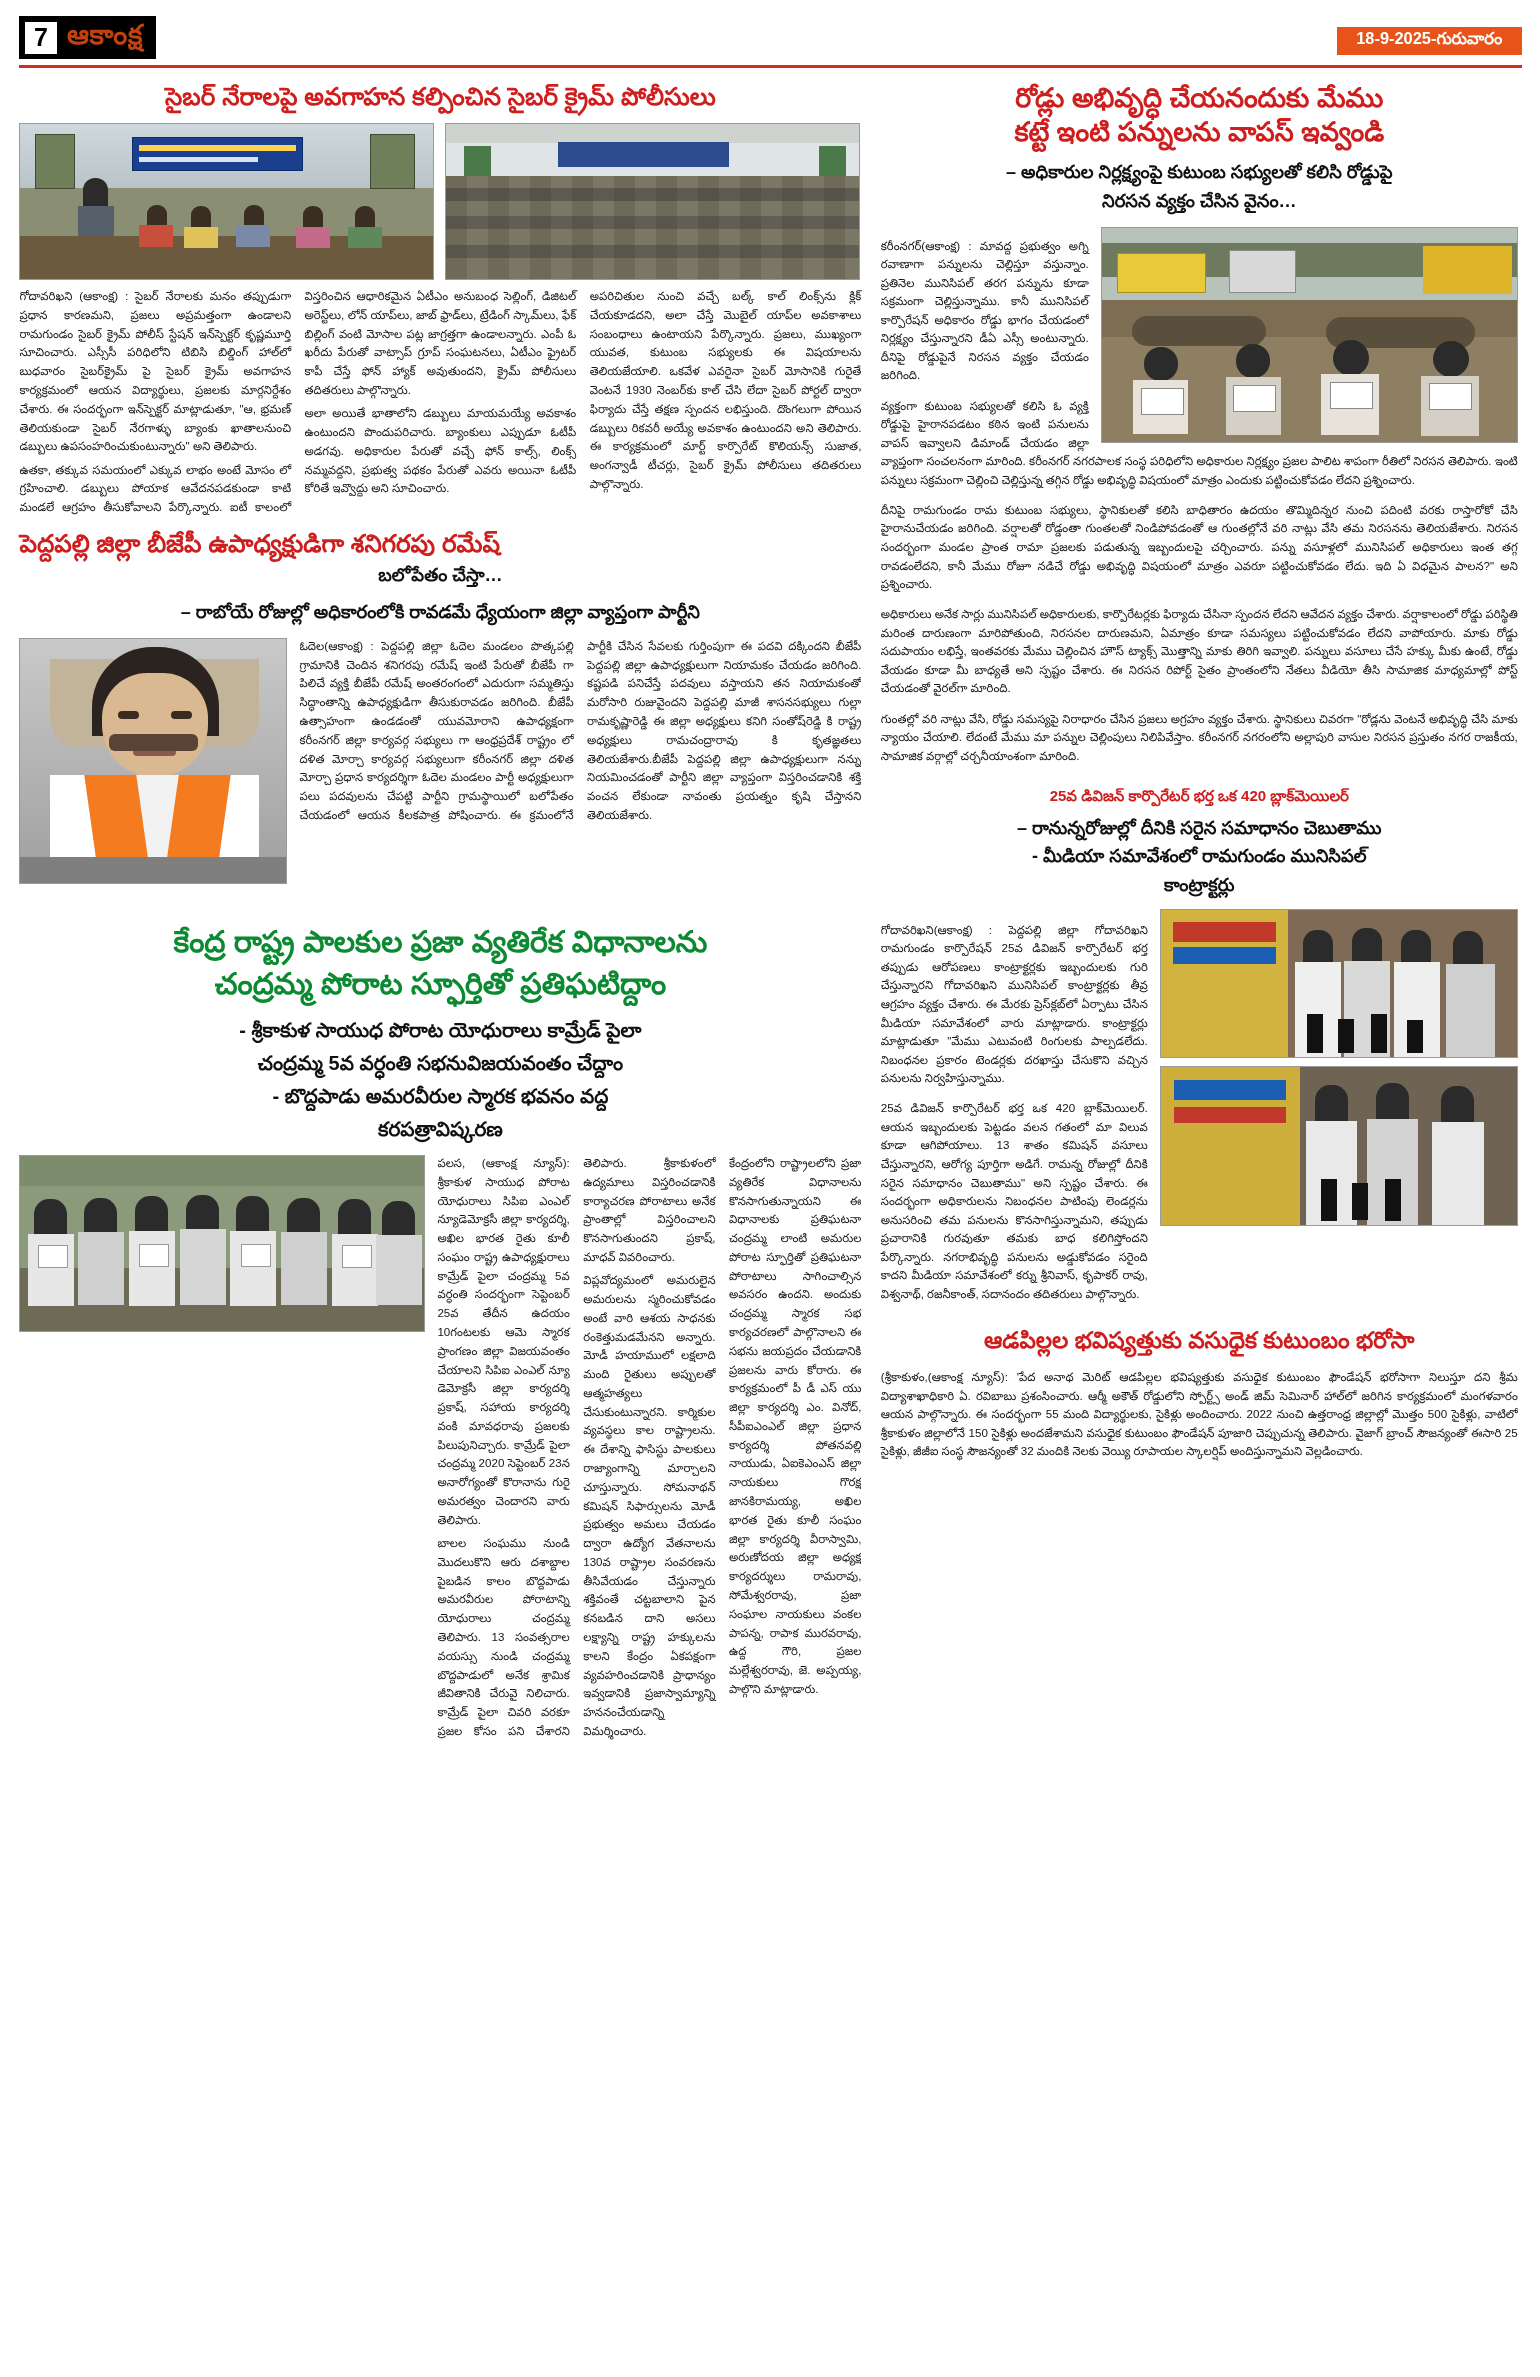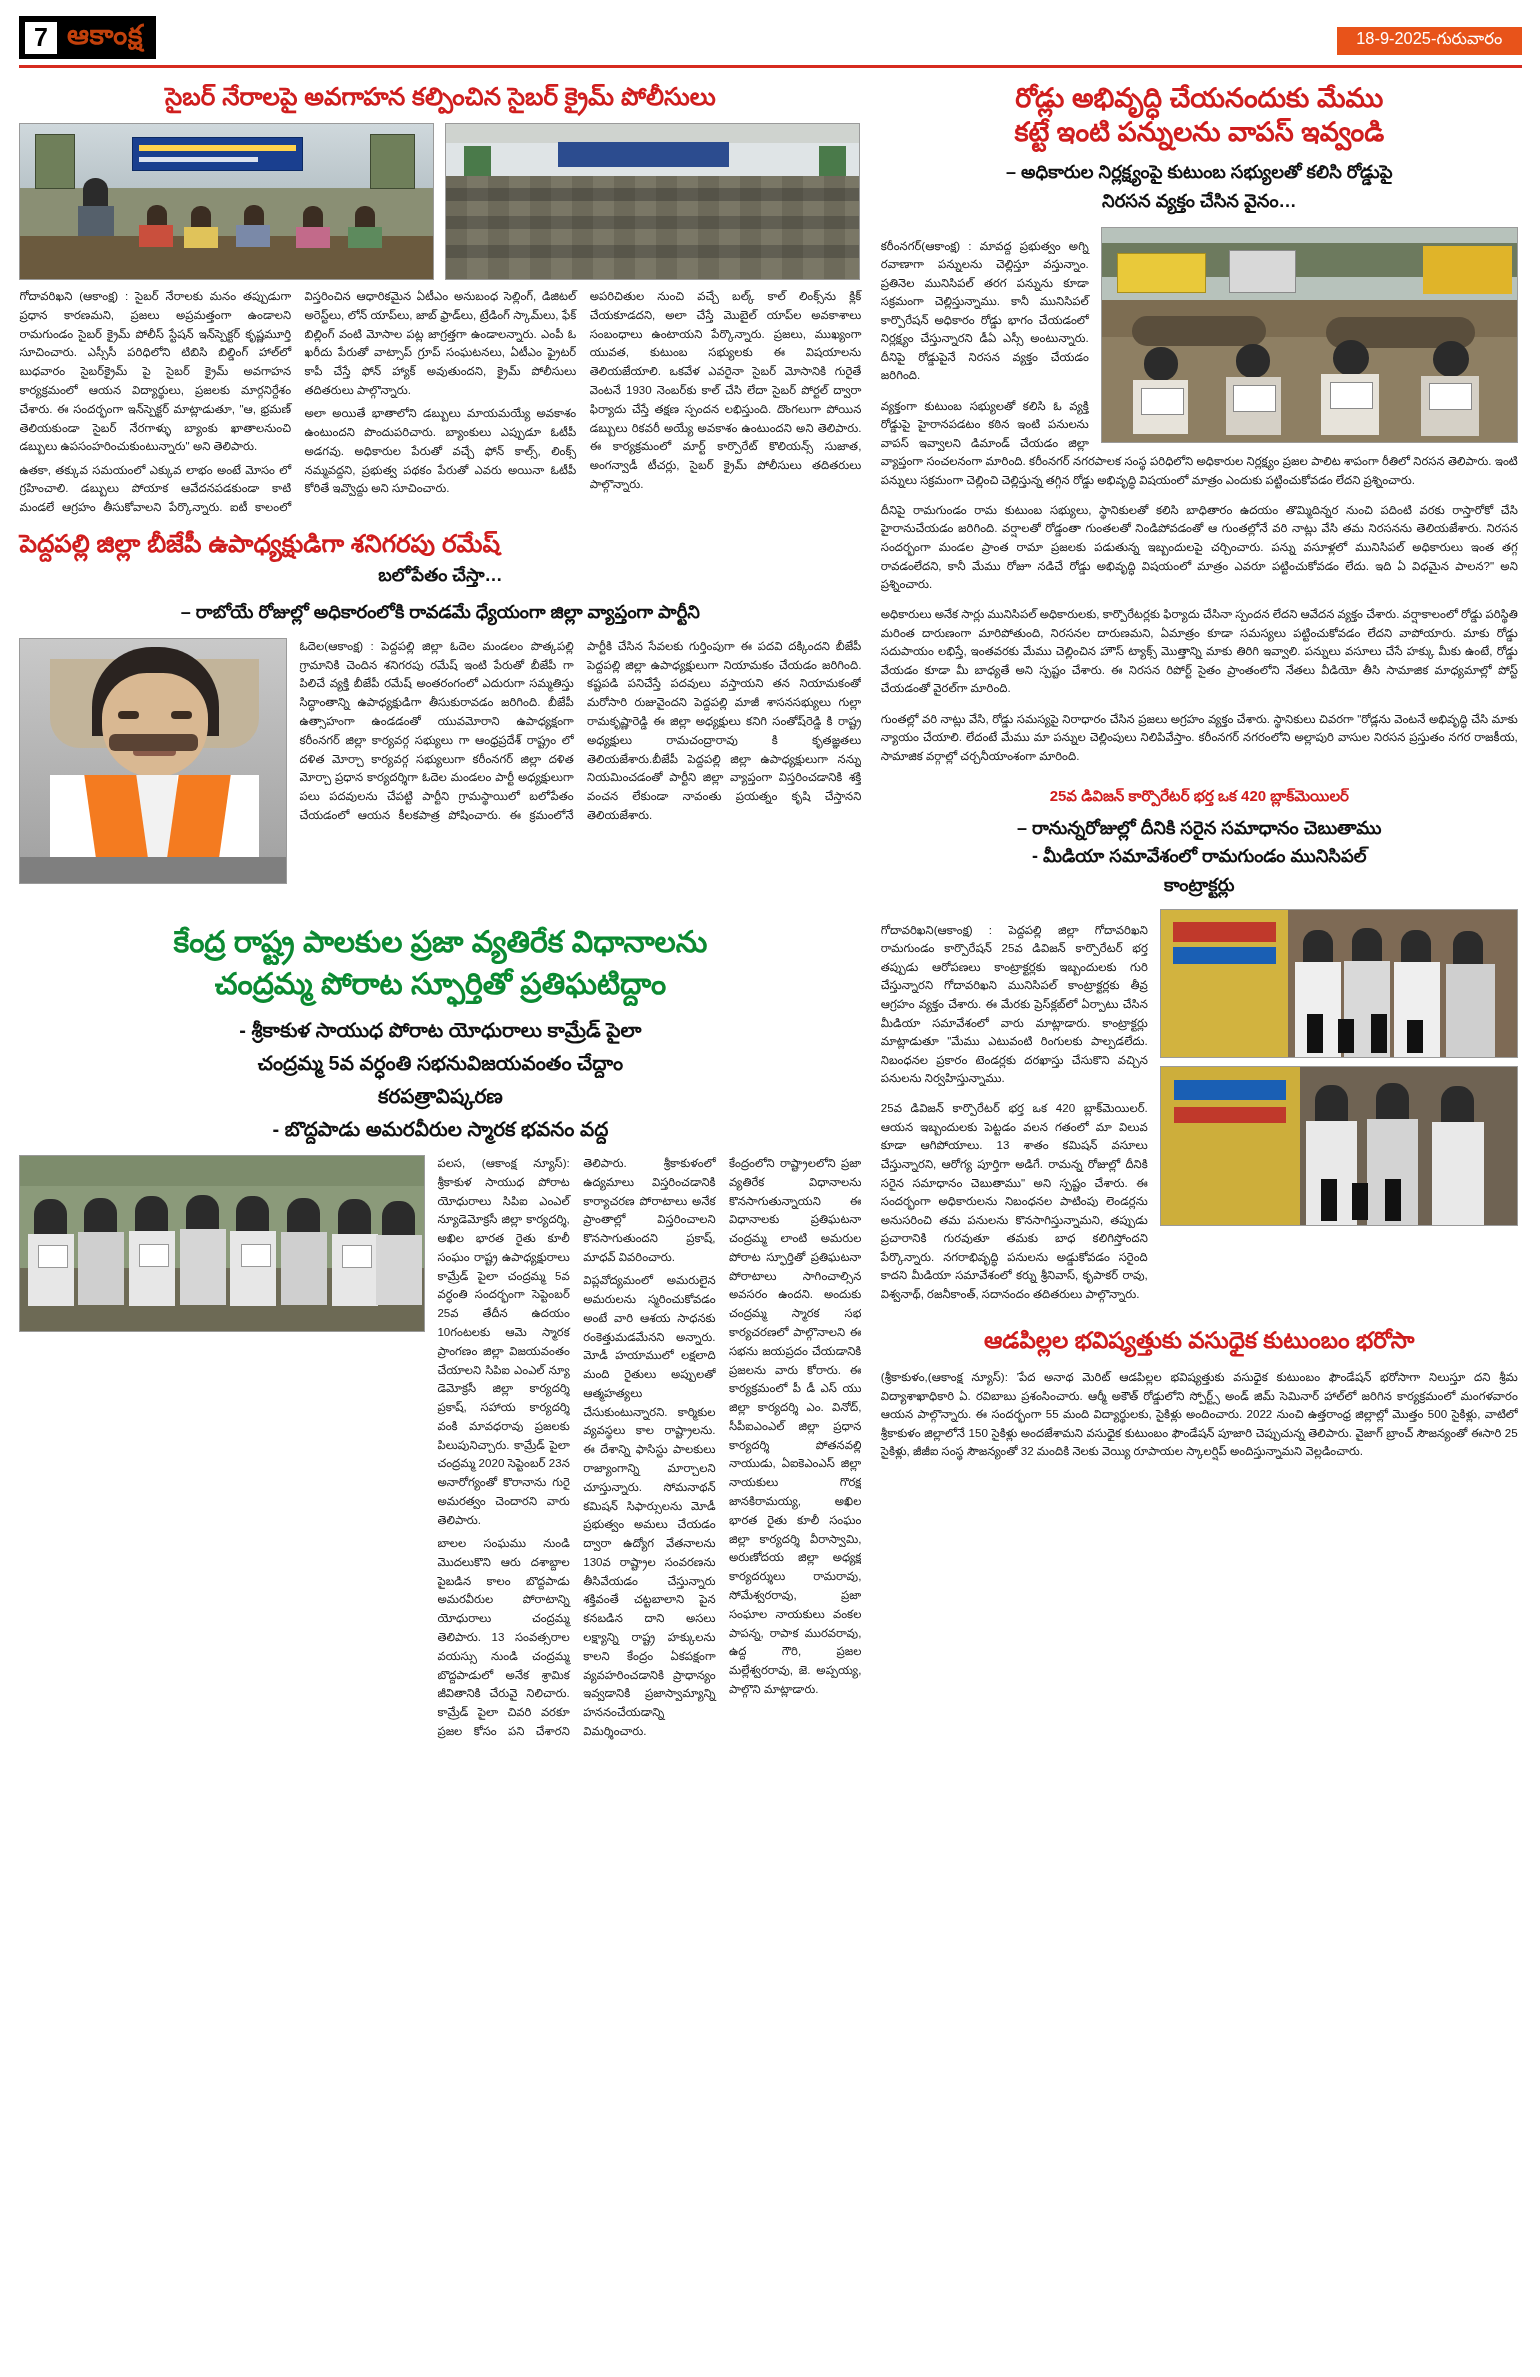--- a/index.html
+++ b/index.html
@@ -55,21 +55,21 @@
     display: flex;
     align-items: center;
     height: 43px;
     font-family: "Liberation Sans", sans-serif;
   }
   .mast-fill { flex: 1; background: #fff; }
   .mast-right {
     background: #e8531a;
     color: #fff;
     font-size: 16.4px;
-    font-weight: normal;
+    font-weight: bold;
     display: flex;
     align-items: center;
     padding: 0 19.4px;
     height: 28px;
     align-self: center;
   }
 
   
   .cols {
     display: flex;
@@ -259,22 +259,22 @@
             <p>ఓదెల(ఆకాంక్ష) : పెద్దపల్లి జిల్లా ఓదెల మండలం పొత్కపల్లి గ్రామానికి చెందిన శనిగరపు రమేష్ ఇంటి పేరుతో బీజేపీ గా పిలిచే వ్యక్తి బీజేపీ రమేష్ అంతరంగంలో ఎదురుగా సమ్మతిస్తు సిద్ధాంతాన్ని ఉపాధ్యక్షుడిగా తీసుకురావడం జరిగింది. బీజేపీ ఉత్సాహంగా ఉండడంతో యువమోరాని ఉపాధ్యక్షంగా కరీంనగర్ జిల్లా కార్యవర్గ సభ్యులు గా ఆంధ్రప్రదేశ్ రాష్ట్రం లో దళిత మోర్చా కార్యవర్గ సభ్యులుగా కరీంనగర్ జిల్లా దళిత మోర్చా ప్రధాన కార్యదర్శిగా ఓదెల మండలం పార్టీ అధ్యక్షులుగా పలు పదవులను చేపట్టి పార్టీని గ్రామస్థాయిలో బలోపేతం చేయడంలో ఆయన కీలకపాత్ర పోషించారు. ఈ క్రమంలోనే పార్టీకి చేసిన సేవలకు గుర్తింపుగా ఈ పదవి దక్కిందని బీజేపీ పెద్దపల్లి జిల్లా ఉపాధ్యక్షులుగా నియామకం చేయడం జరిగింది. కష్టపడి పనిచేస్తే పదవులు వస్తాయని తన నియామకంతో మరోసారి రుజువైందని పెద్దపల్లి మాజీ శాసనసభ్యులు గుల్లా రామకృష్ణారెడ్డి ఈ జిల్లా అధ్యక్షులు కనిగి సంతోష్‌రెడ్డి కి రాష్ట్ర అధ్యక్షులు రామచంద్రారావు కి కృతజ్ఞతలు తెలియజేశారు.బీజేపీ పెద్దపల్లి జిల్లా ఉపాధ్యక్షులుగా నన్ను నియమించడంతో పార్టీని జిల్లా వ్యాప్తంగా విస్తరించడానికి శక్తి వంచన లేకుండా నావంతు ప్రయత్నం కృషి చేస్తానని తెలియజేశారు.</p>
           </div>
         </div>
       </div>
 
       <div style="margin-top:30px;">
         <div class="hl-big-green">కేంద్ర రాష్ట్ర పాలకుల ప్రజా వ్యతిరేక విధానాలను</div>
         <div class="hl-big-green" style="margin-top:-10.4px">చంద్రమ్మ పోరాట స్ఫూర్తితో ప్రతిఘటిద్దాం</div>
         <div class="sub-black" style="font-size:20px">- శ్రీకాకుళ సాయుధ పోరాట యోధురాలు కామ్రేడ్ పైలా</div>
         <div class="sub-black" style="font-size:20px;margin-top:-7.5px">చంద్రమ్మ 5వ వర్ధంతి సభనువిజయవంతం చేద్దాం</div>
+        <div class="sub-black" style="font-size:20px;margin-top:-7.5px">- బొద్దపాడు అమరవీరుల స్మారక భవనం వద్ద</div>
         <div class="sub-black" style="font-size:20px;margin-top:-7.5px">కరపత్రావిష్కరణ</div>
-        <div class="sub-black" style="font-size:20px;margin-top:-7.5px">- బొద్దపాడు అమరవీరుల స్మారక భవనం వద్ద</div>
 
         <div class="wrapbox">
           <div class="photo float-left-photo" style="width:406px;height:177px;">
             <div class="scene">
               <div class="band" style="top:0;height:112px;background:#8b9a7a;"></div>
               <div class="band" style="top:112px;height:66px;background:#6d6a55;"></div>
               <div style="position:absolute;left:0;top:0;width:406px;height:30px;background:#7d8c6c;"></div>
               <div style="position:absolute;left:13.4px;top:43px;width:33px;height:36px;background:#2b2b2b;border-radius:15px 15px 0 0;"></div>
               <div style="position:absolute;left:7.5px;top:78px;width:46px;height:72px;background:#e7e7e7;"></div>
               <div style="position:absolute;left:64px;top:42px;width:33px;height:36px;background:#2b2b2b;border-radius:15px 15px 0 0;"></div>

